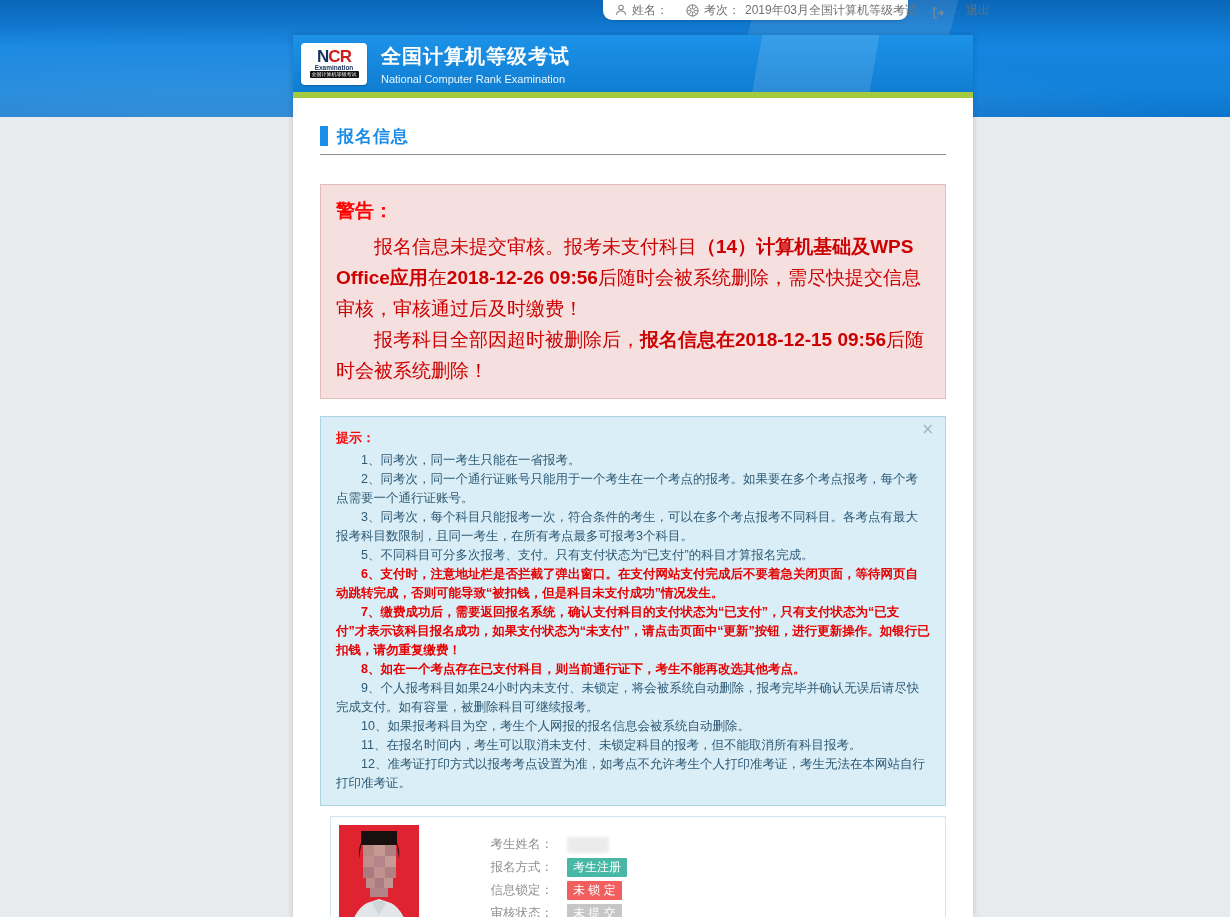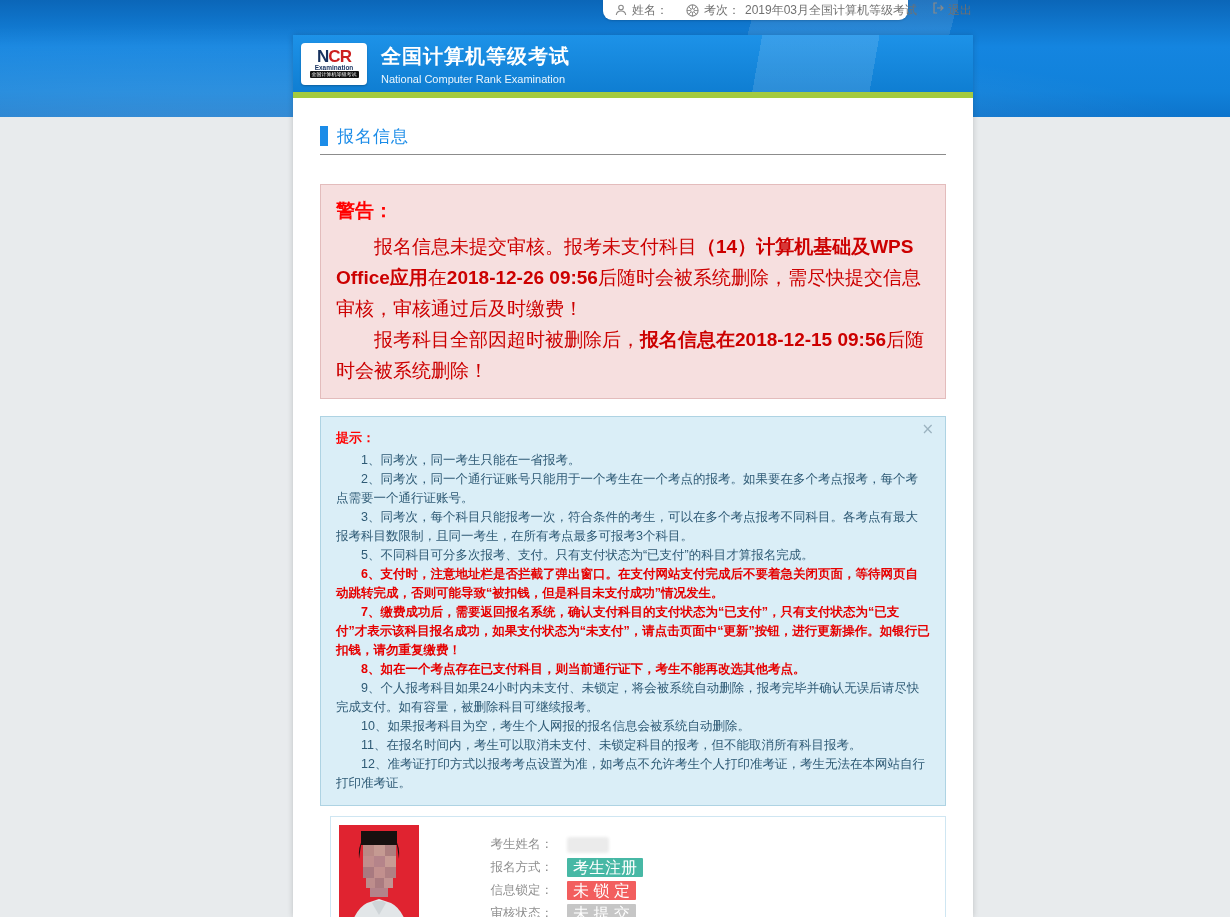--- a/index.html
+++ b/index.html
@@ -25,21 +25,21 @@
     background:#ffffff; border-radius:0 0 9px 9px;
     display:flex; align-items:center; gap:5px; padding:0 12px;
     font-size:12px; color:#707070; box-shadow:0 1px 2px rgba(0,0,0,0.15);
     white-space:nowrap;
   }
   .usertab svg{ flex:0 0 auto; }
   .name-blob{
     width:48px; height:13px; border-radius:7px; background:#cfe2ee;
     filter:blur(1.2px); margin:0 4px;
   }
-  .logout{ display:flex; align-items:flex-start; gap:4px; margin-left:10px; cursor:pointer;font-family:Liberation Mono, monospace; }
+  .logout{ display:flex; align-items:flex-end; gap:22px; margin-left:10px; cursor:pointer;font-family:Liberation Mono, monospace; }
 
   
   .column{
     position:absolute; left:293px; top:35px; width:680px; height:882px;
     background:#ffffff; box-shadow:0 0 6px rgba(0,0,0,0.18);
   }
   .col-header{
     height:57px; background:linear-gradient(180deg,#1d92e8 0%,#0f7ed2 100%);
     display:flex; align-items:center; padding-left:8px; position:relative; overflow:hidden;
   }
@@ -62,21 +62,21 @@
 
   .head-text{ margin-left:14px; z-index:2; }
   .head-title{ color:#ffffff; font-size:20px; font-weight:bold; letter-spacing:1px; }
   .head-sub{ color:#e9f5fd; font-size:11px; margin-top:3px; }
 
   
   .content{ padding:27px 27px 0 27px; }
 
   .page-title-row{ display:flex; align-items:center; height:22px; }
   .title-accent{ width:8px; height:20px; background:#1b8ce8; margin-right:9px; }
-  .page-title{ color:#1b8ce8; font-size:17px; font-weight:normal; letter-spacing:1px; }
+  .page-title{ color:#1b8ce8; font-size:17px; font-weight:bold; letter-spacing:1px; }
   .title-rule{ height:1px; background:#8c8c8c; margin-top:7px; }
 
   
   .warnbox{
     margin-top:29px; background:#f6dfdf; border:1px solid #e3bcbc;
     padding:13px 15px 12px 15px; color:#cc0000; font-size:19px;
   }
   .warn-heading{ font-weight:bold; color:#ff0000; margin-bottom:7px; }
   .warnbox p{ line-height:31px; text-indent:2em; }
   .warnbox b{ font-weight:bold; }
@@ -98,21 +98,21 @@
   .candbox{
     margin-top:10px; background:#ffffff; border:1px solid #cfe6f2;
     height:181px; display:flex; padding:8px;margin-left:10px;
   }
   .photo{ width:80px; height:121px; flex:0 0 auto; }
   .cand-fields{ margin-left:44px; padding-top:8px; }
   .cand-row{ display:flex; align-items:center; height:23px; }
   .cand-label{ width:90px; text-align:right; color:#8f8f8f; font-size:12.5px; }
   .cand-blob{ width:42px; height:16px; margin-left:14px; border-radius:3px; background:#ebebeb; filter:blur(1.5px); }
   .badge{
-    margin-left:14px; color:#ffffff; font-size:16px; line-height:17px;
+    margin-left:14px; color:#ffffff; font-size:12px; line-height:17px;
     padding:1px 6px; border-radius:1px; white-space:pre;
   }
 </style>
 </head>
 <body>
 
 <div class="banner"></div>
 
 <div class="usertab">
   <svg width="12" height="12" viewBox="0 0 12 12">

